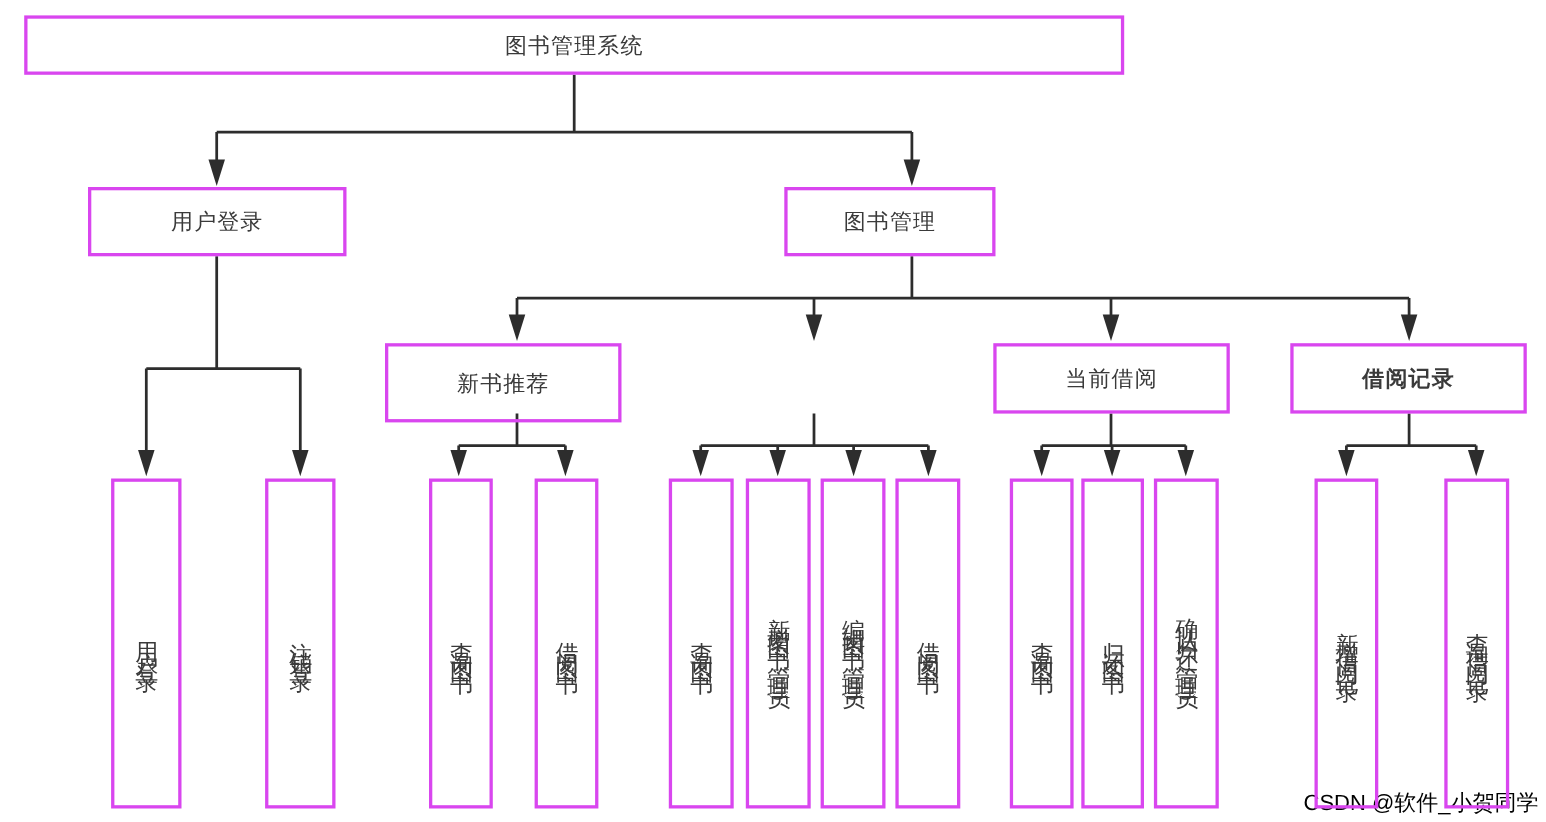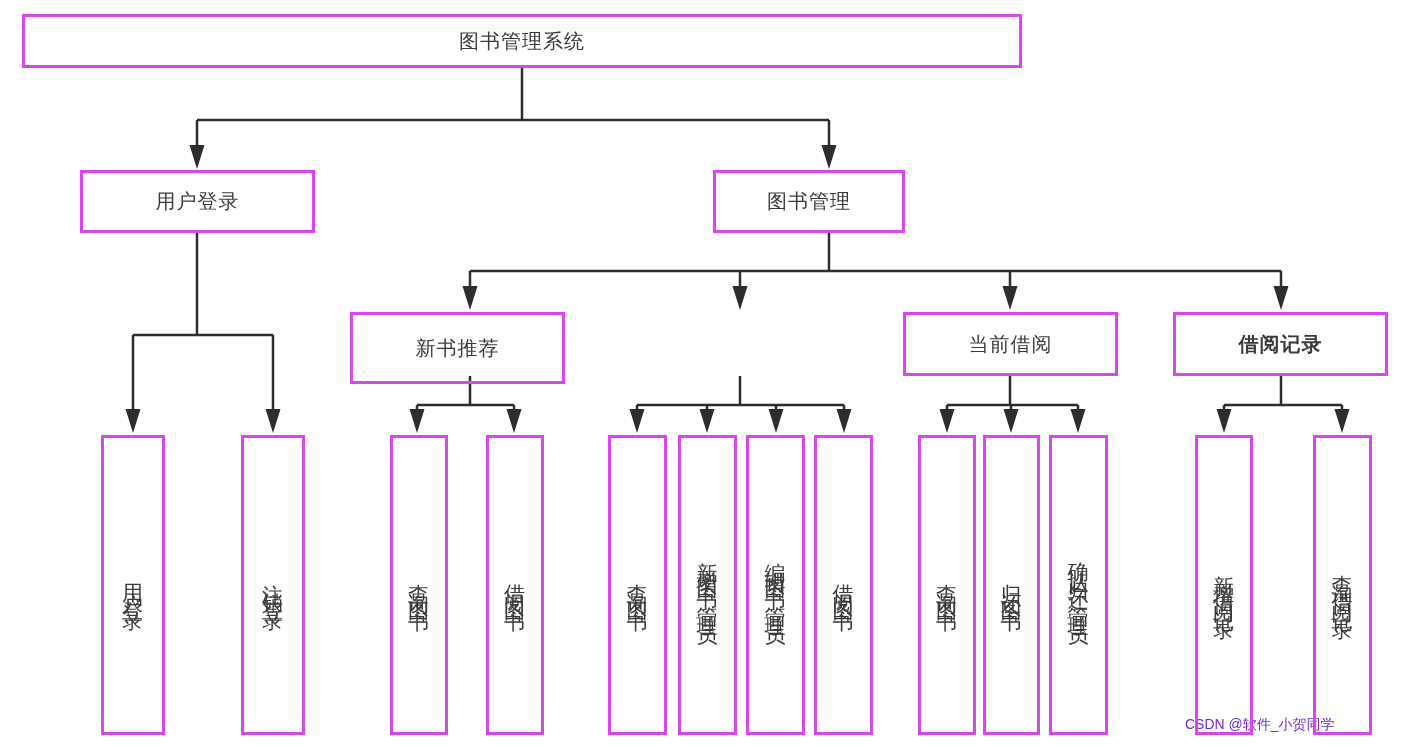--- a/index.html
+++ b/index.html
@@ -40,22 +40,22 @@
   #connectors path {
     fill: none;
     stroke: #2d2d2d;
     stroke-width: 2.5;
   }
   #connectors polygon { fill: #2d2d2d; }
   .watermark {
     position: absolute;
     left: 1185px;
     top: 716px;
-    font-size: 14px;
-    color: #6d28d9;
+    font-size: 20px;
+    color: #000000;
     z-index: 1;
     white-space: nowrap;
   }
 </style>
 </head>
 <body>
 
 <div id="stage">
 
   <div class="watermark">CSDN @软件_小贺同学</div>

